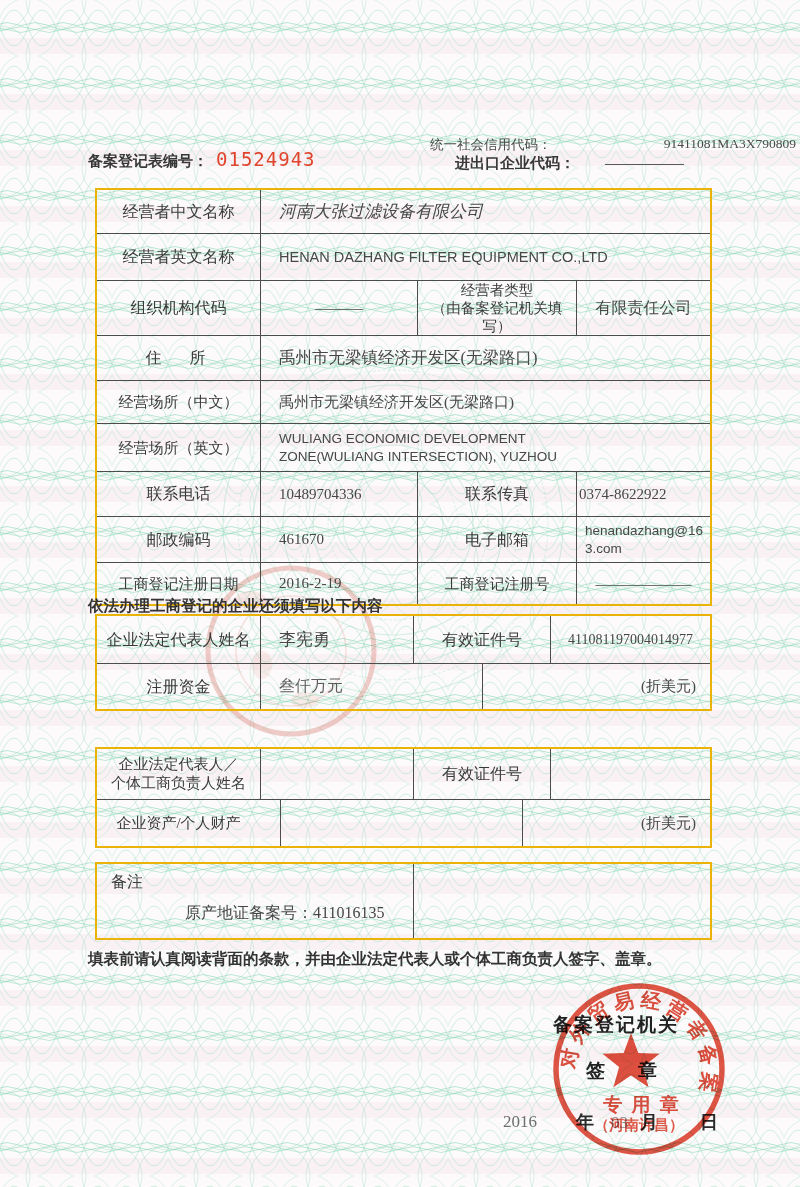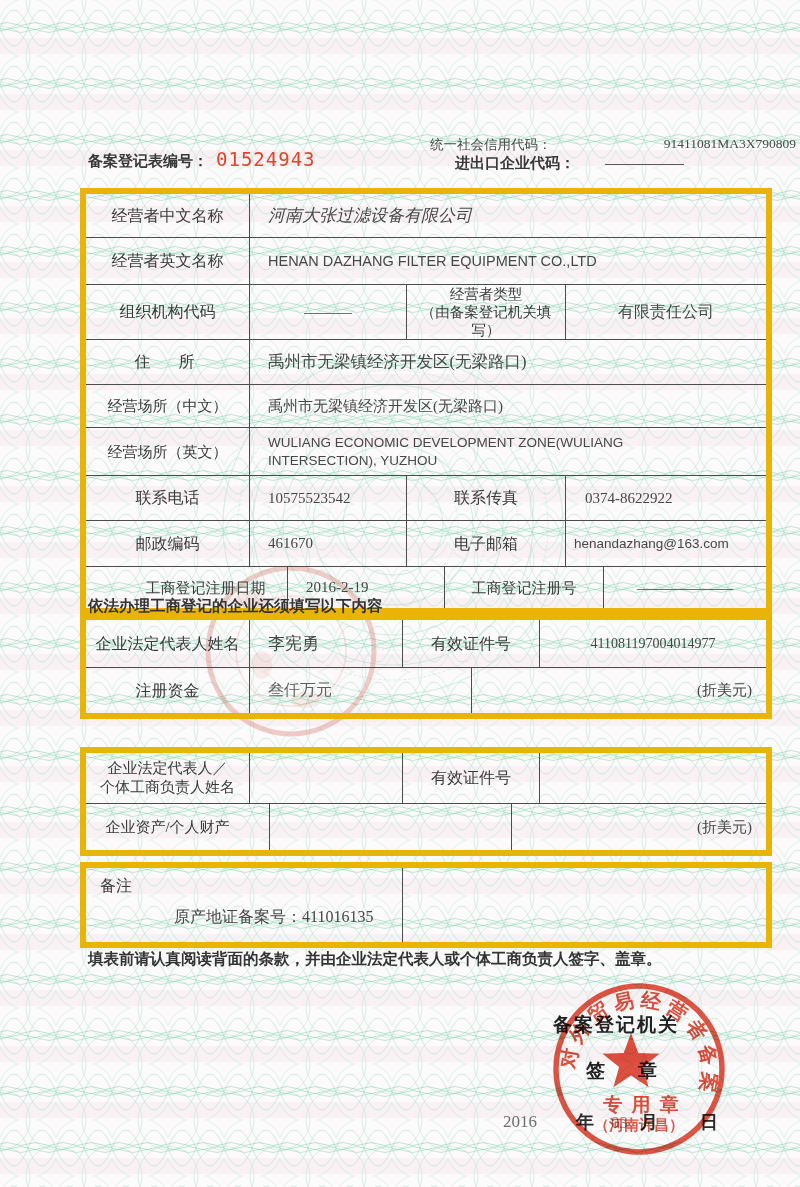--- a/index.html
+++ b/index.html
@@ -14,21 +14,21 @@
   .credit-line{top:136px;left:430px;width:366px;display:flex;justify-content:space-between;
                font-size:13.5px;color:#4a4a4a;}
   .regno-line{top:148px;left:88px;display:flex;align-items:baseline;font-size:15px;font-weight:bold;color:#383838;
               font-family:"Liberation Sans","DejaVu Sans",sans-serif;}
   .regno-line .num{font-family:"DejaVu Sans Mono","Liberation Mono",monospace;font-size:19px;color:#e0442c;
                    font-weight:normal;letter-spacing:1px;margin-left:8px;}
   .iecode-line{top:154px;left:455px;display:flex;align-items:baseline;font-size:15px;font-weight:bold;color:#383838;
                font-family:"Liberation Sans","DejaVu Sans",sans-serif;}
   .iecode-line .dash{font-weight:normal;color:#5a5a5a;margin-left:30px;font-size:14px;letter-spacing:-1px;}
 
-  .tbl{position:absolute;left:80px;width:692px;border:6px solid #eab308;box-sizing:border-box;}
+  .tbl{position:absolute;left:95px;width:617px;border:2px solid #eab308;box-sizing:border-box;}
   .tr{display:flex;align-items:stretch;border-top:1.4px solid #4c4c4c;}
   .tr:first-child{border-top:none;}
   .td{box-sizing:border-box;border-left:1.4px solid #4c4c4c;display:flex;align-items:center;}
   .td:first-child{border-left:none;}
   .lab{justify-content:center;text-align:center;font-size:16px;color:#3a3a3a;line-height:1.25;}
   .val{padding-left:18px;font-size:16px;color:#474747;}
   .pre{white-space:pre-line;}
   .right{justify-content:flex-end;padding-right:14px;padding-left:0;}
   .center{justify-content:center;padding-left:0;}
 
@@ -131,31 +131,31 @@
     <div class="tr" style="min-height:42px;">
       <div class="td lab" style="width:163px;font-size:15px;">经营场所（中文）</div>
       <div class="td val" style="flex:1;font-size:15px;">禹州市无梁镇经济开发区(无梁路口)</div>
     </div>
     <div class="tr" style="min-height:47px;">
       <div class="td lab" style="width:163px;font-size:15px;">经营场所（英文）</div>
       <div class="td val sans" style="flex:1;font-size:13.5px;line-height:1.35;padding-right:120px;">WULIANG ECONOMIC DEVELOPMENT ZONE(WULIANG INTERSECTION), YUZHOU</div>
     </div>
     <div class="tr" style="min-height:44px;">
       <div class="td lab" style="width:163px;">联系电话</div>
-      <div class="td val" style="width:157px;font-size:15px;">10575523542</div>
+      <div class="td val" style="width:157px;font-size:15px;">10489704336</div>
       <div class="td lab" style="width:159px;">联系传真</div>
-      <div class="td val" style="flex:1;padding-left:19px;font-size:15px;">0374-8622922</div>
+      <div class="td val" style="flex:1;padding-left:2px;font-size:15px;">0374-8622922</div>
     </div>
     <div class="tr" style="min-height:45px;">
       <div class="td lab" style="width:163px;">邮政编码</div>
       <div class="td val" style="width:157px;font-size:15px;">461670</div>
       <div class="td lab" style="width:159px;">电子邮箱</div>
       <div class="td val sans" style="flex:1;padding-left:8px;padding-right:4px;font-size:13.5px;word-break:break-all;line-height:1.3;">henandazhang@163.com</div>
     </div>
-    <div class="tr" style="min-height:41px;padding-left:38px;">
+    <div class="tr" style="min-height:41px;">
       <div class="td lab" style="width:163px;font-size:15px;">工商登记注册日期</div>
       <div class="td val" style="width:157px;font-size:15px;">2016-2-19</div>
       <div class="td lab" style="width:159px;font-size:15px;">工商登记注册号</div>
       <div class="td val center" style="flex:1;color:#5a5a5a;">——————</div>
     </div>
   </div>
 
   <div class="abs sec-head" style="top:596px;left:88px;">依法办理工商登记的企业还须填写以下内容</div>
   <div class="tbl" style="top:614px;">
     <div class="tr" style="min-height:47px;">

